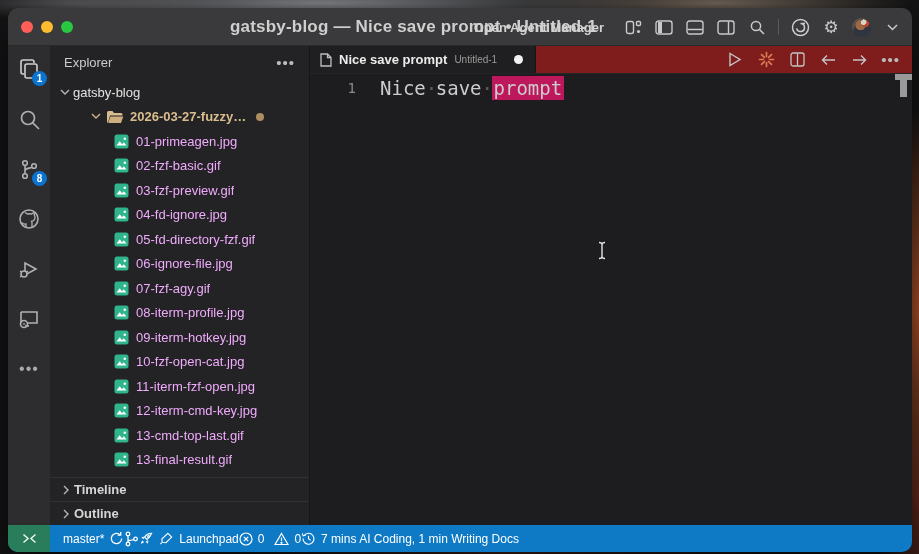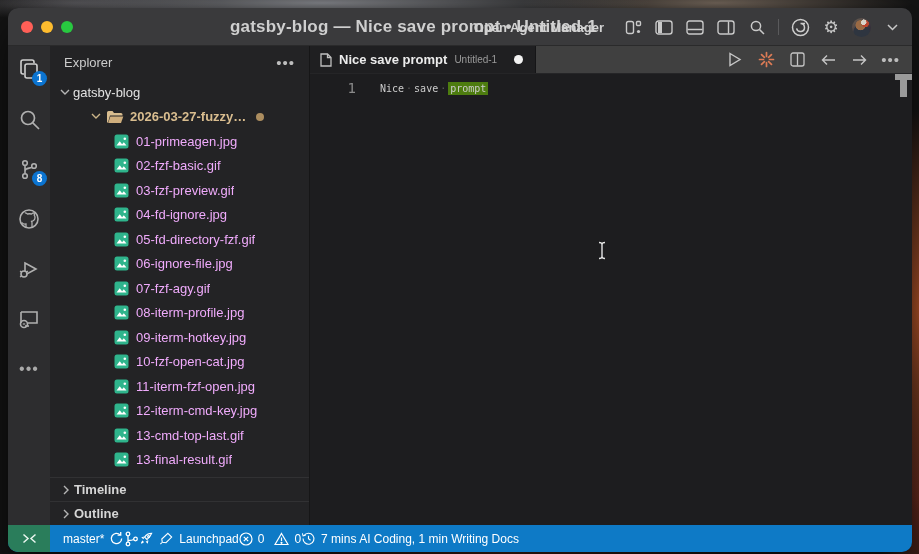--- a/index.html
+++ b/index.html
@@ -58,35 +58,35 @@
   .root-row{ padding-left:7px; font-weight:400; color:#e2e2e2; }
   .folder-row{ padding-left:38px; color:#d9bd8f; font-weight:600; }
   .folder-icon{ display:inline-flex; margin:0 6px 0 2px; }
   .mod-dot{ width:8px; height:8px; border-radius:50%; background:#ac8d5f; margin-left:10px; flex:none; }
   .file-row{ padding-left:64px; color:#f0abfc; font-weight:500; }
   .file-icon{ display:inline-flex; margin-right:7px; flex:none; }
   .tree-label{ white-space:nowrap; overflow:hidden; text-overflow:ellipsis; }
   .sb-section{ height:24px; display:flex; align-items:center; padding:0 8px; border-top:1px solid #313133; font-size:13px; font-weight:700; color:#d6d6d6; flex:none; }
   
   .editor{ flex:1; min-width:0; background:#1d1d1f; display:flex; flex-direction:column; position:relative; }
-  .tabstrip{ height:28px; background:#404040; display:flex; align-items:stretch; border-bottom:1px solid #252527; }
+  .tabstrip{ height:28px; background:#7f1d1d; display:flex; align-items:stretch; border-bottom:1px solid #252527; }
   .tab{ display:flex; align-items:center; gap:7px; padding:0 12px 0 10px; background:#1f1f21; border-right:1px solid #151517; }
   .tab-title{ font-size:13px; font-weight:600; color:#ececec; white-space:nowrap; }
   .tab-desc{ font-size:10px; color:#9a9a9a; white-space:nowrap; }
   .dirty-dot{ width:9px; height:9px; border-radius:50%; background:#f2f2f2; margin-left:10px; }
   .tab-actions{ margin-left:auto; display:flex; align-items:center; gap:13px; padding-right:12px; color:#bcbcbc; }
   .ta-icon{ display:inline-flex; align-items:center; justify-content:center; width:18px; height:18px; }
   .ta-dots{ font-size:15px; letter-spacing:1px; color:#bcbcbc; }
   .code-area{ flex:1; position:relative; font-family:"DejaVu Sans Mono","Liberation Mono",monospace; }
   .code-line{ display:flex; align-items:center; height:22px; margin-top:3px; }
   .gutter{ width:46px; text-align:right; color:#8a8a8a; font-size:14px; flex:none; }
-  .code-text{ padding-left:24px; font-size:10px; color:#cccccc; display:flex; align-items:center; }
+  .code-text{ padding-left:24px; font-size:19px; color:#cccccc; display:flex; align-items:center; }
   .ws{ width:10px; text-align:center; color:#5c5c5c; }
   .ws::before{ content:"·"; }
-  .hl{ background:#4d7c0f; padding:1px 2px; }
+  .hl{ background:#be185d; padding:1px 2px; }
   .scroll-t-h{ position:absolute; top:0px; right:0px; width:17px; height:6px; background:#9a9a9a; }
   .scroll-t-v{ position:absolute; top:6px; right:5px; width:7px; height:17px; background:#9a9a9a; }
   .ibeam{ position:absolute; left:287px; top:167px; }
   
   .statusbar{ background:#0e7ac6; display:flex; align-items:center; color:#fff; font-size:12px; font-weight:500; }
   .remote-seg{ width:42px; height:100%; background:#2a7d5b; display:flex; align-items:center; justify-content:center; flex:none; }
   .sb-item{ display:flex; align-items:center; gap:5px; white-space:nowrap; }
   .sb-left{ display:flex; align-items:center; margin-left:13px; }
   .sb-right{ margin-left:auto; margin-right:6px; white-space:nowrap; }
   .s-icon{ display:inline-flex; align-items:center; }

